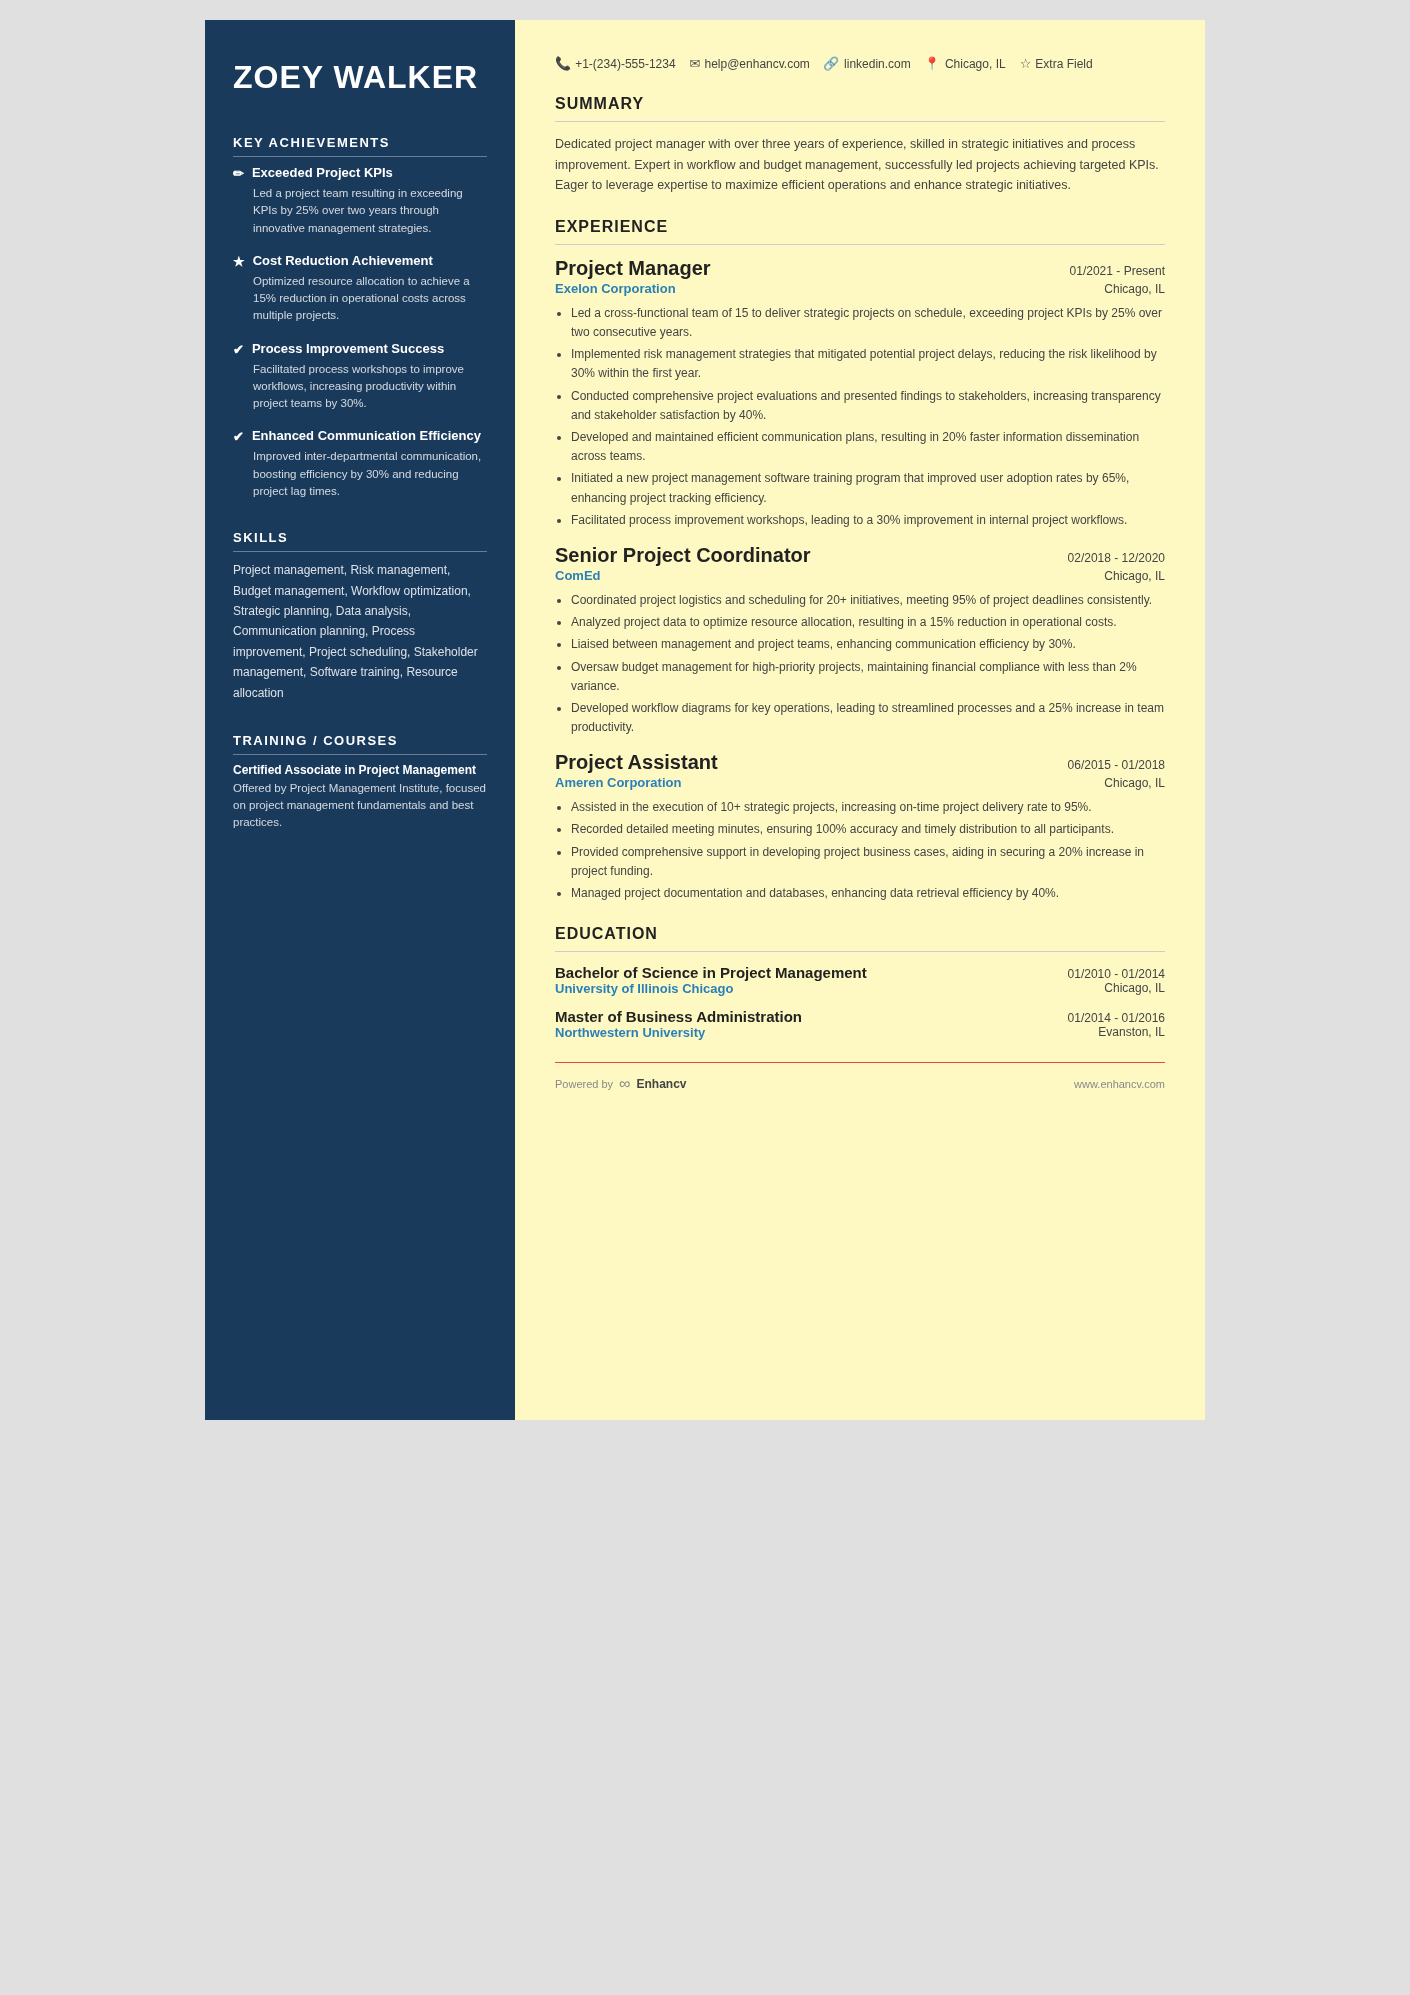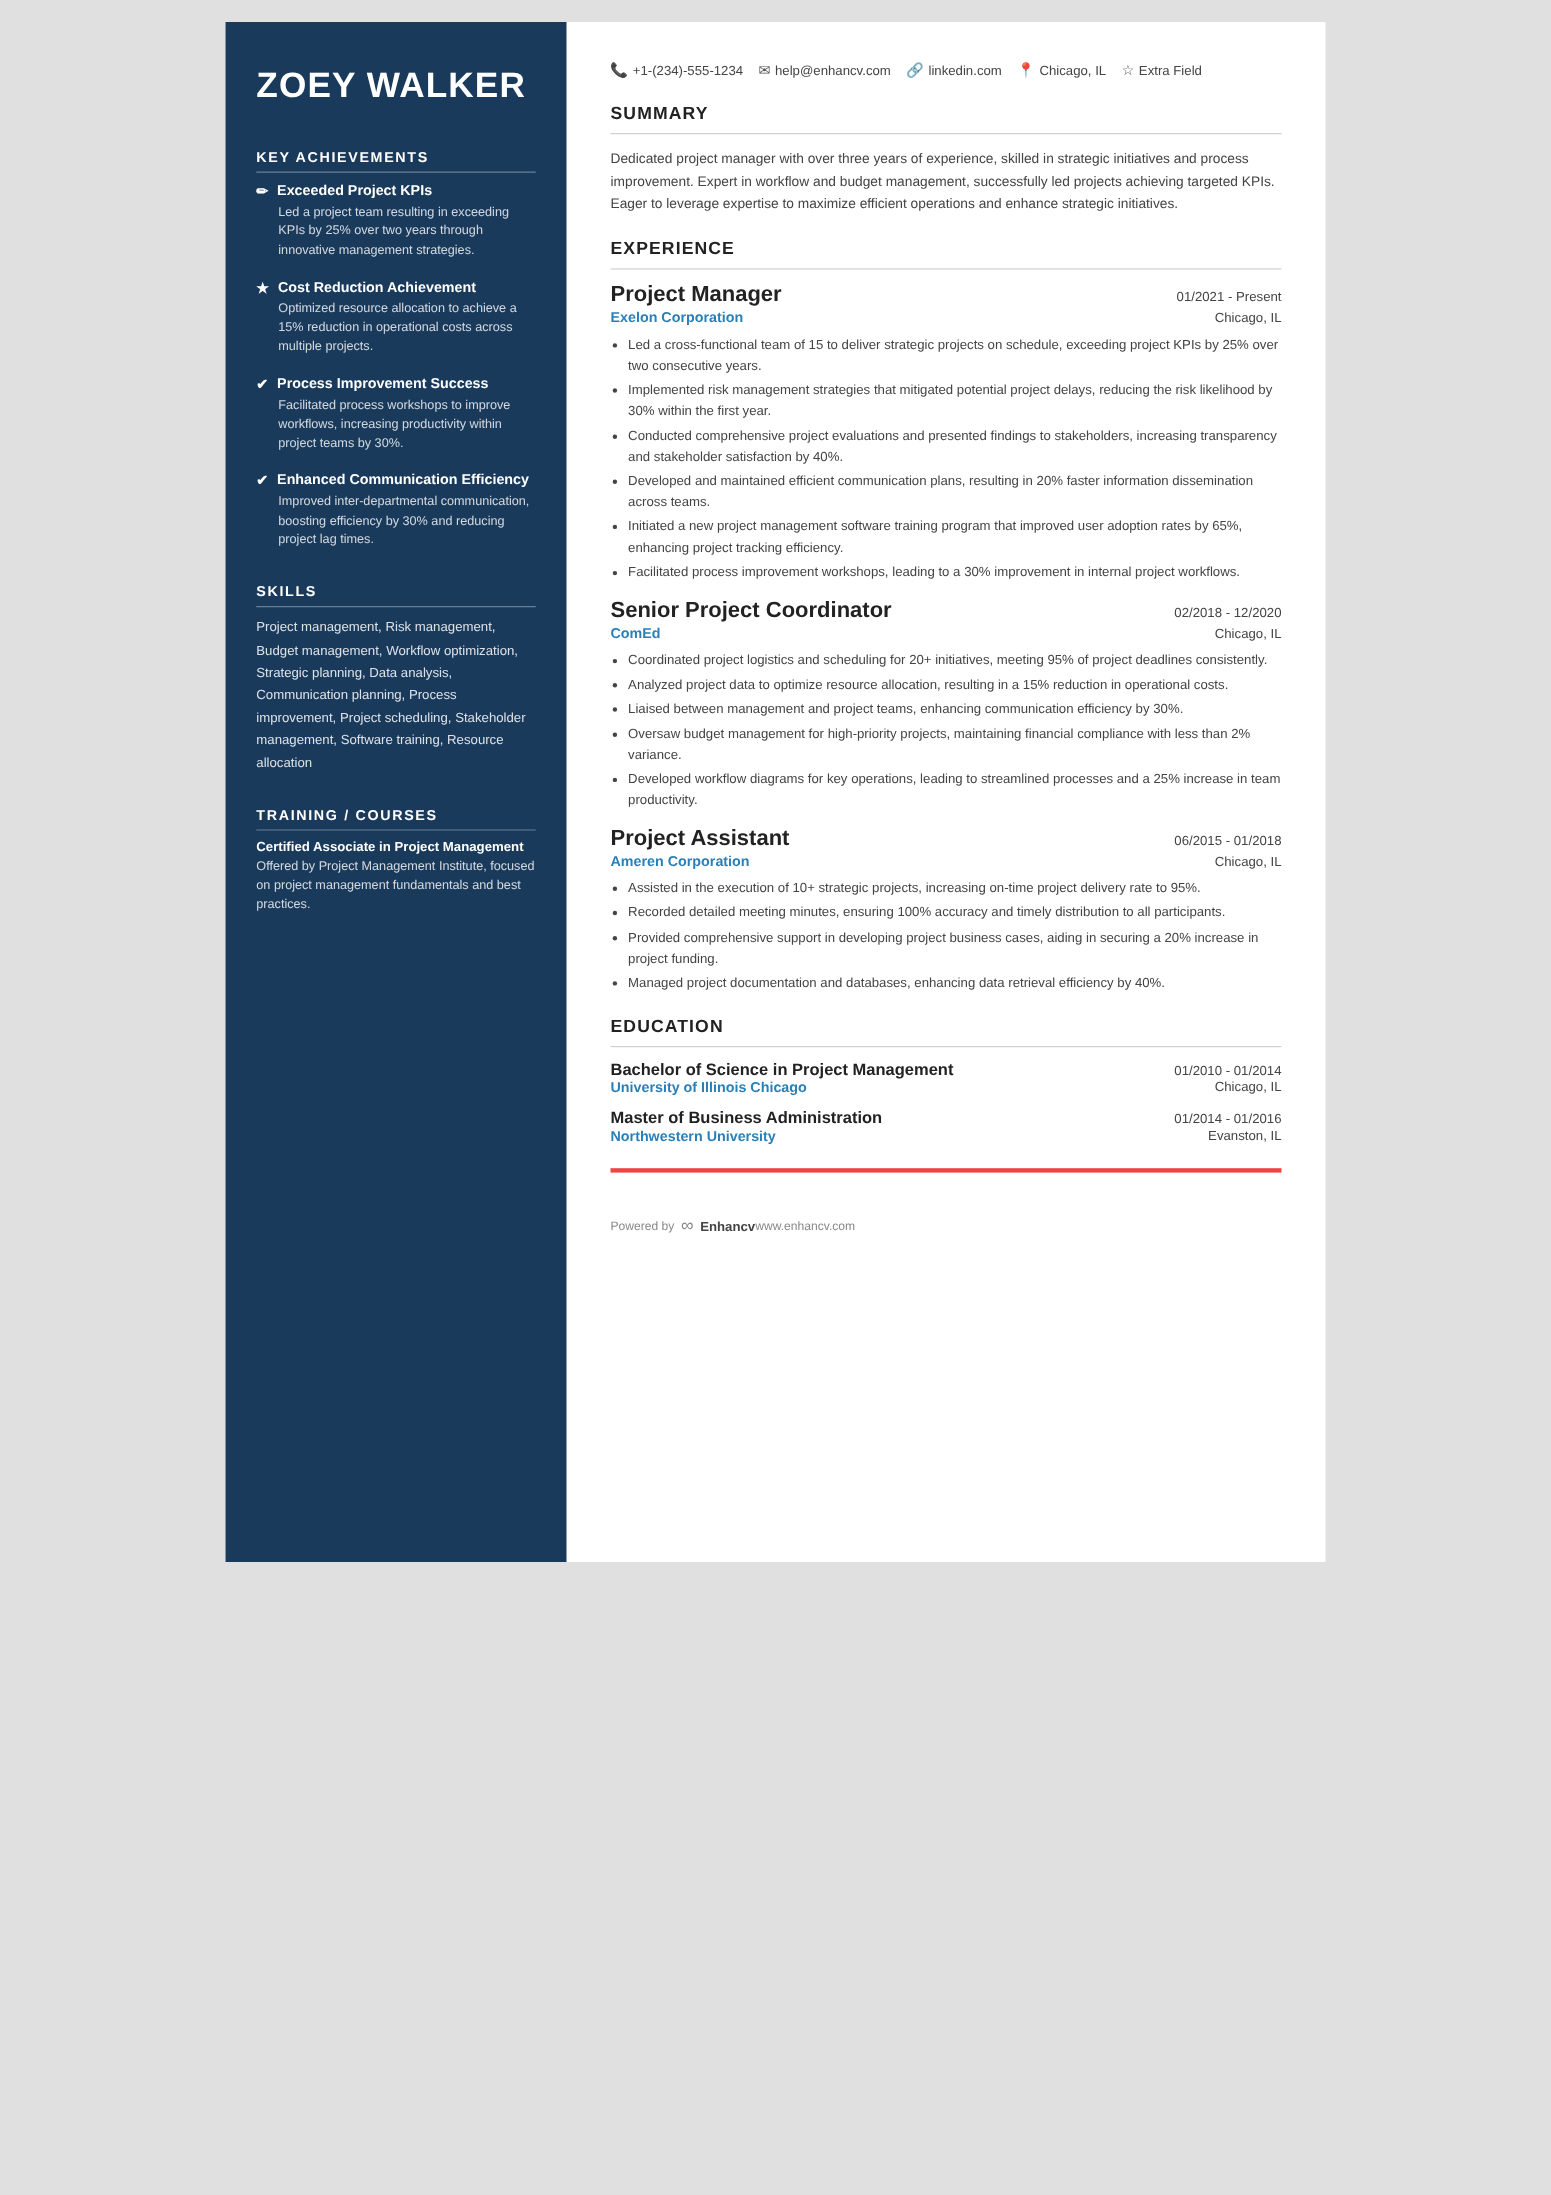--- a/index.html
+++ b/index.html
@@ -7,21 +7,21 @@
       font-family: 'Arial', sans-serif;
       font-size: 13px;
       background: #e0e0e0;
       display: flex;
       justify-content: center;
       align-items: flex-start;
       padding: 20px;
     }
     .resume {
       width: 1000px;
-      background: #ffffff;
+      background: #fef9c3;
       display: flex;
       min-height: 1400px;
     }
     
     .sidebar {
       width: 310px;
       background: #1a3a5c;
       color: white;
       padding: 40px 28px 40px 28px;
       flex-shrink: 0;
@@ -209,24 +209,25 @@
       font-size: 13px;
       color: #2980b9;
       font-weight: 600;
     }
     .edu-location {
       font-size: 12px;
       color: #444;
     }
     .footer {
       display: flex;
+      justify-content: space-between;
       align-items: center;
-      padding-top: 40px;
+      padding-top: 12px;
       margin-top: 10px;
-      border-top: 4px solid #ef4444;
+      border-top: 1px solid #ef4444;
     }
     .footer-powered {
       display: flex;
       align-items: center;
       gap: 6px;
       font-size: 11px;
       color: #888;
     }
     .footer-url {
       font-size: 11px;

